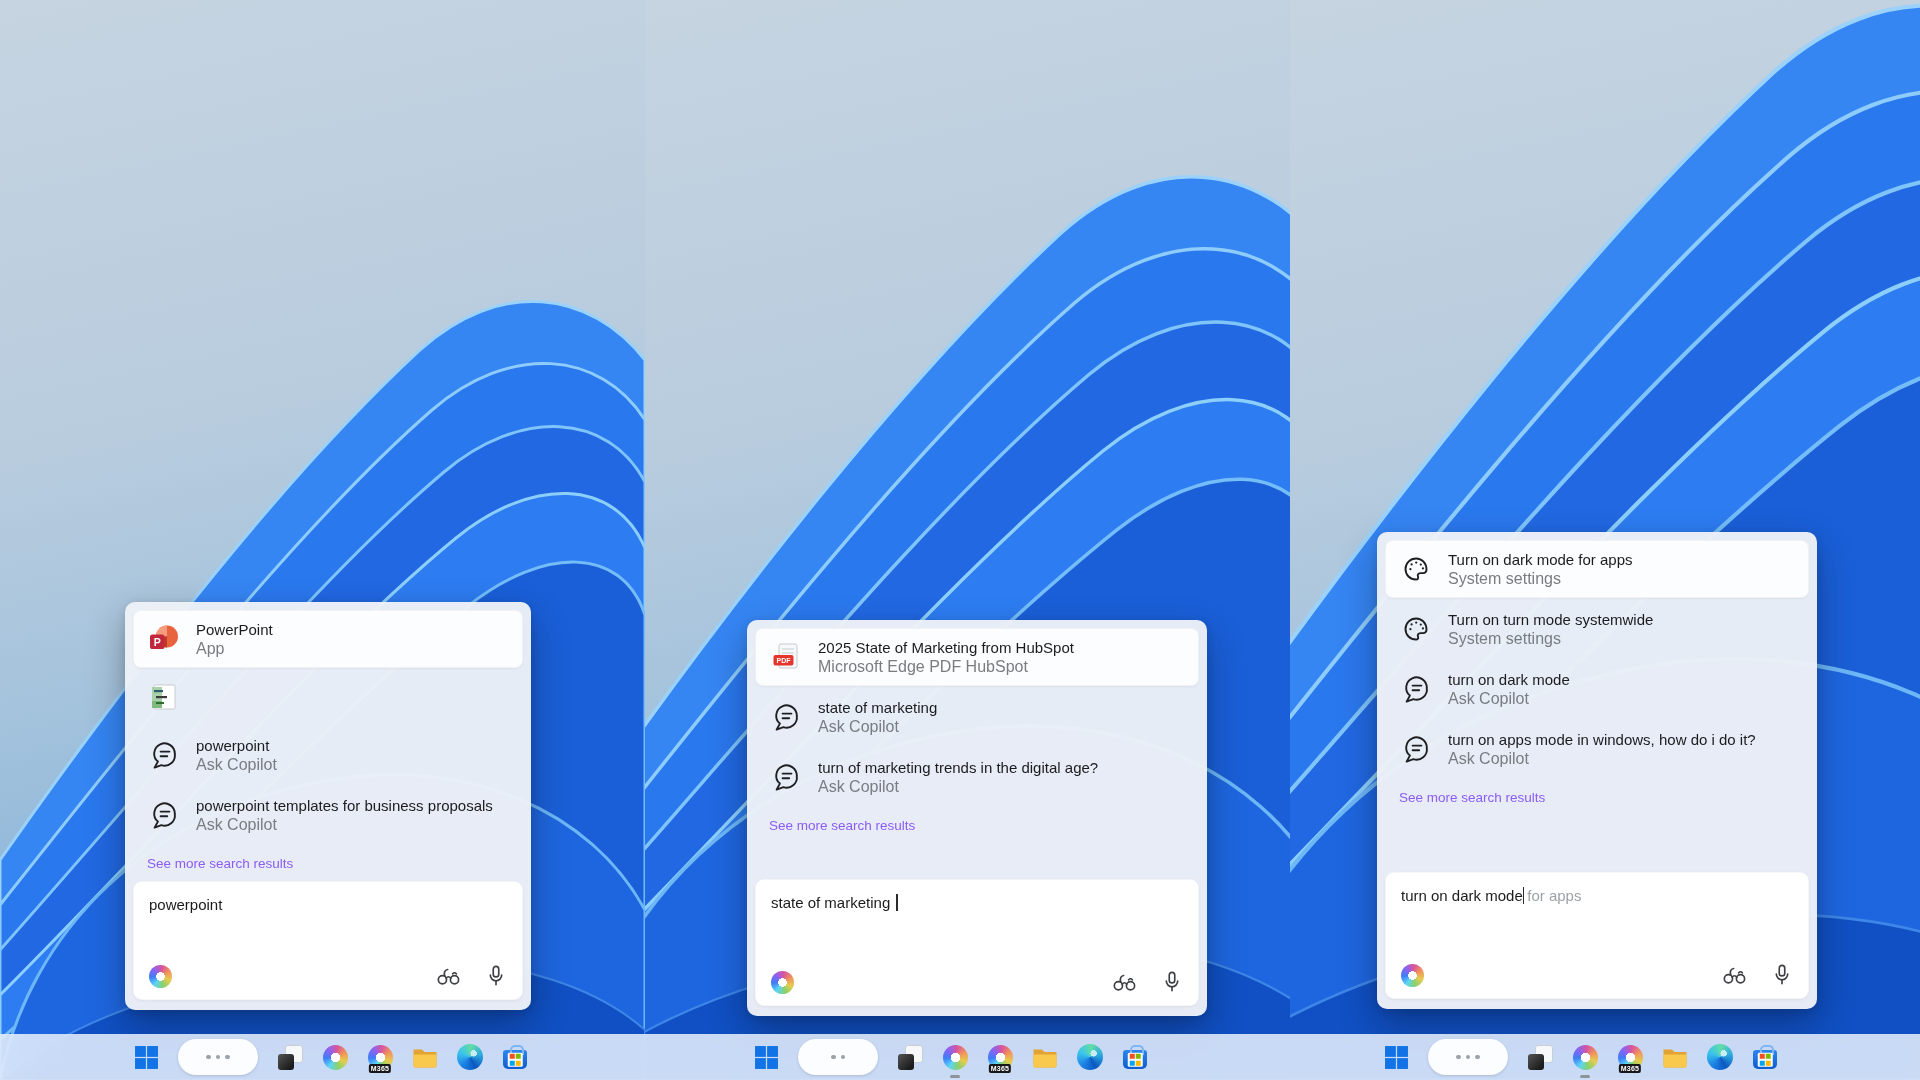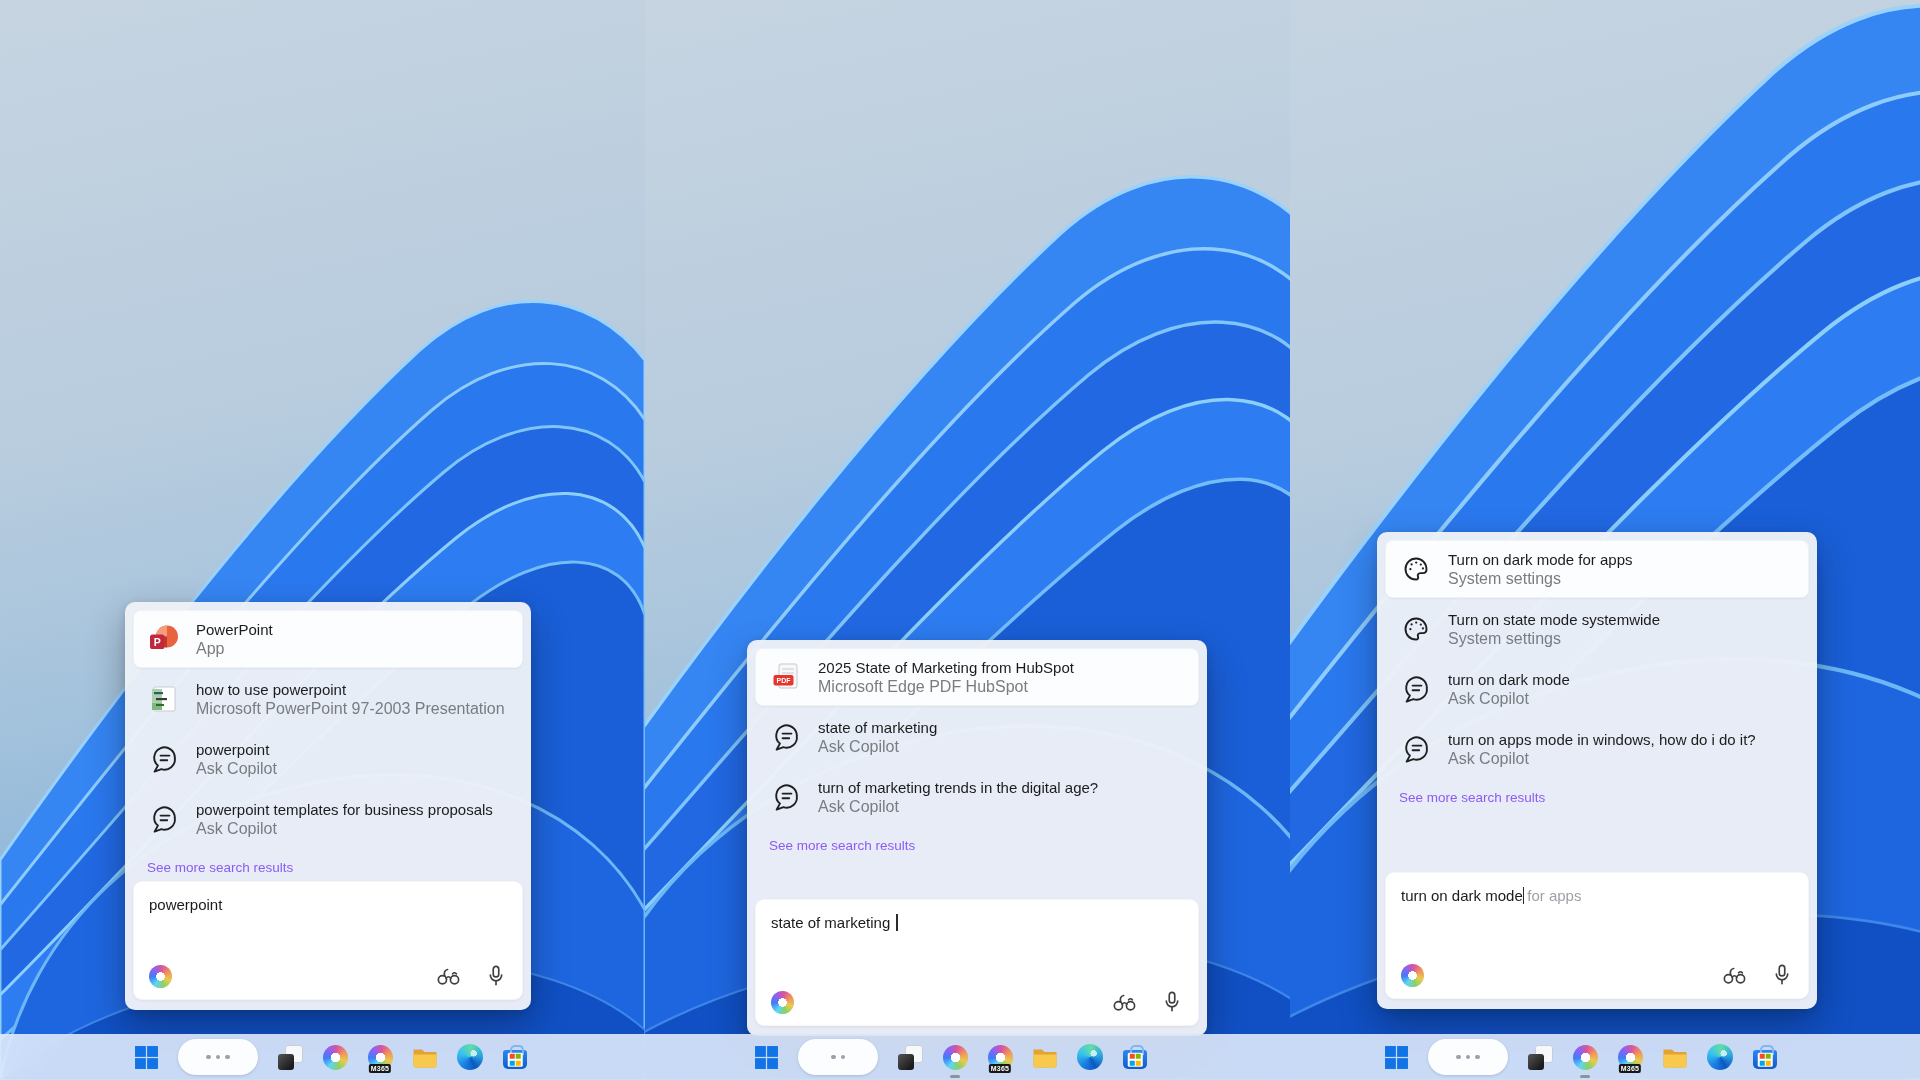--- a/index.html
+++ b/index.html
@@ -14,21 +14,21 @@
   #slice2{left:1290px;width:630px;}
   .wp{position:absolute;left:0;bottom:0;width:100%;height:100%;}
   #slice1 .wp{transform:translate(-28px,0) scale(1.16);transform-origin:42% 100%;}
   #slice2 .wp{transform:translate(-14px,0) scale(1.38);transform-origin:30% 100%;}
   
   .panel{position:absolute;box-sizing:border-box;display:flex;flex-direction:column;
          padding:8px 8px 10px;border-radius:10px;
          background:rgba(237,241,247,0.97);
          box-shadow:0 16px 38px rgba(0,0,0,.30),0 2px 8px rgba(0,0,0,.12);margin-top:32px;}
   #p0{left:125px;top:570px;width:406px;height:408px;}
-  #p1{left:747px;top:608px;width:460px;height:396px;}
+  #p1{left:747px;top:588px;width:460px;height:396px;}
   #p2{left:1377px;top:500px;width:440px;height:477px;}
   .row{display:flex;align-items:center;gap:15px;padding:10px 14px;border-radius:8px;margin-bottom:2px;}
   .row.hl{background:#fcfdfe;box-shadow:inset 0 0 0 1px rgba(0,0,0,.045),0 1px 2px rgba(0,0,0,.05);}
   .ric{flex:0 0 34px;width:34px;height:34px;display:flex;align-items:center;justify-content:center;}
   .txt{display:flex;flex-direction:column;min-width:0;}
   .title{font-size:15px;line-height:20px;color:#1c1c1e;}
   .sub{font-size:16px;line-height:18px;color:#797c81;}
   .see{padding:10px 14px 6px;font-size:13.5px;color:#8b5cf6;}
   .sbox{margin-top:auto;background:#ffffff;border-radius:9px;padding:15px 16px 12px;
         box-shadow:inset 0 0 0 1px rgba(0,0,0,.035),0 1px 3px rgba(0,0,0,.06);
@@ -137,24 +137,20 @@
       <span class="ric">
         <svg width="30" height="30" viewBox="0 0 30 30">
           <rect x="5" y="3" width="21" height="24" rx="1" fill="#ffffff" stroke="#c8ccd1"></rect>
           <rect x="3" y="5" width="10" height="14" fill="#a9d0a9"></rect>
           <rect x="3" y="19" width="10" height="7" fill="#7fb97f"></rect>
           <rect x="5" y="8" width="9" height="2.2" fill="#2e5d70"></rect>
           <rect x="7" y="14" width="11" height="2.2" fill="#3a3a3a"></rect>
           <rect x="7" y="20" width="8" height="2" fill="#2f6b2f"></rect>
         </svg>
       </span>
-      <span class="txt">
-        <span class="title">how to use powerpoint</span>
-        <span class="sub">Microsoft PowerPoint 97-2003 Presentation</span>
-      </span>
     </div>
     <div class="row">
       <span class="ric">
         <svg width="30" height="30" viewBox="0 0 30 30" fill="none" stroke="#1f1f22" stroke-width="1.9" stroke-linecap="round" stroke-linejoin="round">
           <path d="M25.8,14 A10.3,10.3 0 1 0 8.9,21.6 L5.6,27.6 L12.4,25.2 A10.3,10.3 0 0 0 25.8,14 Z"></path>
           <line x1="11.6" y1="11.6" x2="20.4" y2="11.6"></line>
           <line x1="11.6" y1="16.2" x2="18.2" y2="16.2"></line>
         </svg>
       </span>
       <span class="txt">
@@ -289,21 +285,21 @@
         <svg width="30" height="30" viewBox="0 0 30 30" fill="none" stroke="#1f1f22" stroke-width="1.9" stroke-linejoin="round">
           <path d="M15.2,4.5 C9,4.5 4.5,9.2 4.5,15 C4.5,20.9 9,25.5 15,25.5 C16.9,25.5 17.6,24.2 17,22.7 C16.2,20.8 17.3,19.1 19.4,19.1 L22,19.1 C24,19.1 25.5,17.6 25.5,15.6 C25.5,9.4 21,4.5 15.2,4.5 Z"></path>
           <circle cx="10.6" cy="10.4" r="1.1" fill="#1f1f22" stroke="none"></circle>
           <circle cx="15.2" cy="8.6" r="1.1" fill="#1f1f22" stroke="none"></circle>
           <circle cx="19.8" cy="10.6" r="1.1" fill="#1f1f22" stroke="none"></circle>
           <circle cx="9.4" cy="15.2" r="1.1" fill="#1f1f22" stroke="none"></circle>
           <circle cx="21.9" cy="14.4" r="1.1" fill="#1f1f22" stroke="none"></circle>
         </svg>
       </span>
       <span class="txt">
-        <span class="title">Turn on state mode systemwide</span>
+        <span class="title">Turn on turn mode systemwide</span>
         <span class="sub">System settings</span>
       </span>
     </div>
     <div class="row">
       <span class="ric">
         <svg width="30" height="30" viewBox="0 0 30 30" fill="none" stroke="#1f1f22" stroke-width="1.9" stroke-linecap="round" stroke-linejoin="round">
           <path d="M25.8,14 A10.3,10.3 0 1 0 8.9,21.6 L5.6,27.6 L12.4,25.2 A10.3,10.3 0 0 0 25.8,14 Z"></path>
           <line x1="11.6" y1="11.6" x2="20.4" y2="11.6"></line>
           <line x1="11.6" y1="16.2" x2="18.2" y2="16.2"></line>
         </svg>

